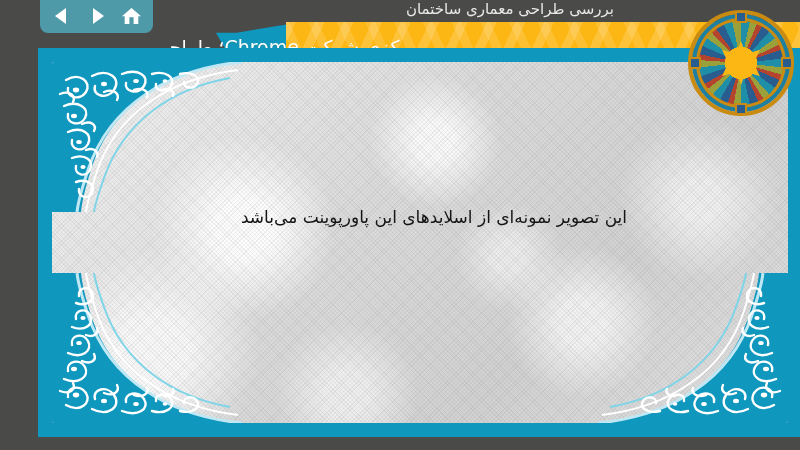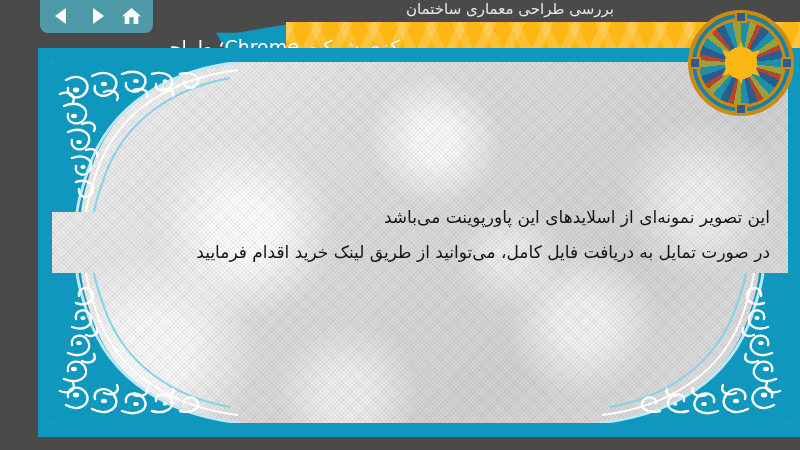--- a/index.html
+++ b/index.html
@@ -126,21 +126,21 @@
   }
   
   .sweep{position:absolute;width:190px;height:150px;pointer-events:none;}
   #sweep-tl{left:0;top:0;}
   #sweep-bl{left:0;bottom:0;transform:scaleY(-1);}
   #sweep-br{right:0;bottom:0;transform:scale(-1,-1);}
 
   
   #body-text{
     position:absolute;left:46px;top:138px;width:672px;
-    direction:rtl;text-align:right;color:#141414;
+    direction:rtl;text-align:center;color:#141414;
     font-size:17px;line-height:35px;
   }
   #body-text div{white-space:nowrap;}
 </style>
 </head>
 <body>
 
 <div id="stage">
 
   <div id="navbar">
@@ -274,21 +274,20 @@
           <ellipse cx="84" cy="19" rx="2.8" ry="2"></ellipse>
           <ellipse cx="113" cy="19" rx="2.4" ry="1.8"></ellipse>
           <ellipse cx="22" cy="54" rx="3" ry="2.2"></ellipse>
           <ellipse cx="27" cy="80" rx="2.8" ry="2.1"></ellipse>
           <ellipse cx="31" cy="105" rx="2.6" ry="2"></ellipse>
         </g>
       </svg>
 
       <div id="body-text">
         <div>این تصویر نمونه‌ای از اسلایدهای این پاورپوینت می‌باشد</div>
-        <div>در صورت تمایل به دریافت فایل کامل، می‌توانید از طریق لینک خرید اقدام فرمایید</div>
       </div>
     </div>
   </div>
 
   <div id="medallion">
     <div class="outring"></div>
     <div class="star"></div>
     <div class="med-node" style="left:43px;top:-3px;"></div>
     <div class="med-node" style="left:43px;bottom:-3px;"></div>
     <div class="med-node" style="left:-3px;top:43px;"></div>

